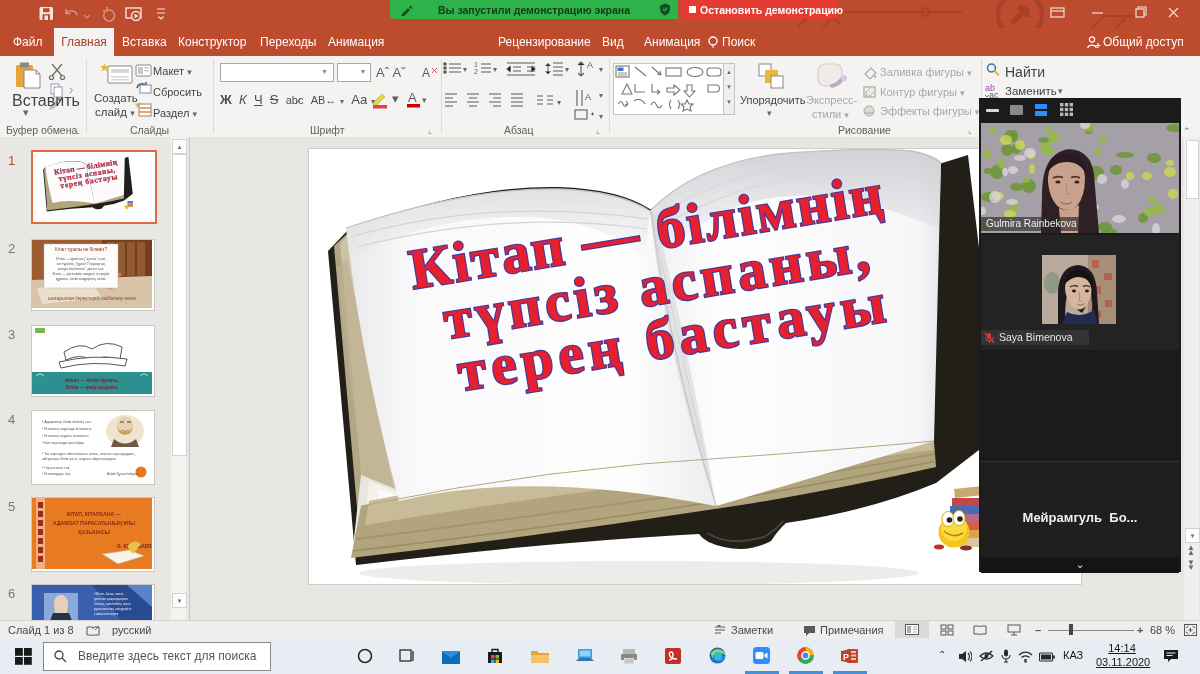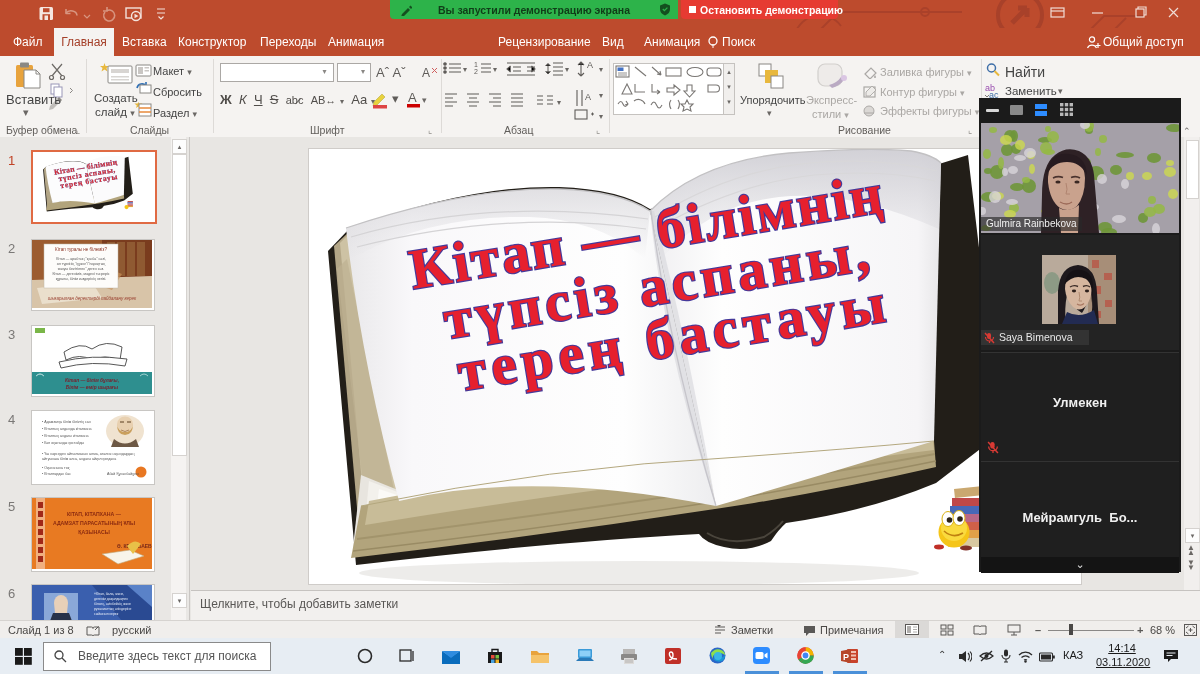--- a/index.html
+++ b/index.html
@@ -150,21 +150,21 @@
           <circle cx="62.5" cy="19.5" r="2"></circle>
       </g>
       <g stroke="#9a97b8" stroke-width="1" fill="#fff">
         <rect x="51" y="26" width="8" height="10"></rect>
           <rect x="54" y="29" width="8" height="10"></rect>
       </g>
       <path d="M70 30 l2.5 2.5 l-2.5 2.5" stroke="#8a8784" fill="none"></path>
       <path d="M50 48 l6 -6 l3 3 l-6 6 l-4 1 z" fill="#c0bdba"></path>
       <path d="M57 41 l2 -2 l3 3 l-2 2 z" fill="#8a8784"></path>
     </svg>
-    <div class="rtext" style="left:6px;top:36px;font-size:13px;">Вставить</div>
+    <div class="rtext" style="left:12px;top:36px;font-size:16px;">Вставить</div>
     <div class="rtext" style="left:23px;top:50px;color:#6a6764;">▾</div>
 
     <svg width="130" height="66" style="position:absolute;left:86px;top:2px;">
       <g>
         <path d="M14 8 l3.5 0 1 -3 1 3 3.5 0 -2.5 2 1 3.5 -3 -2 -3 2 1 -3.5 z" fill="#e8b83d"></path>
         <rect x="22" y="8" width="24" height="17" rx="1" fill="#fff" stroke="#8a8884"></rect>
         <rect x="25" y="11" width="18" height="4" fill="#d8d5d2"></rect>
         <rect x="25" y="18" width="18" height="1.5" fill="#d8d5d2"></rect>
           <rect x="25" y="21" width="18" height="1.5" fill="#d8d5d2"></rect>
       </g>
@@ -544,23 +544,20 @@
       </g>
     </svg>
   </div>
 
   <div class="abs" style="left:1183px;top:126px;width:12px;height:10px;color:#6a6764;font-size:9px;">⌃</div>
   <div class="abs" style="left:1184px;top:137px;width:15px;height:483px;background:#f1efed;"></div>
   <div class="abs" style="left:1186px;top:140px;width:11px;height:57px;background:#fff;border:1px solid #d5d2cf;"></div>
   <div class="abs" style="left:1185px;top:528px;width:13px;height:13px;background:#fdfdfd;border:1px solid #d5d2cf;color:#6a6764;font-size:7px;text-align:center;line-height:13px;">▾</div>
   <div class="abs" style="left:1187px;top:545px;color:#6a6764;font-size:8px;line-height:5px;">▲<br>▲</div>
   <div class="abs" style="left:1187px;top:560px;color:#6a6764;font-size:8px;line-height:5px;">▼<br>▼</div>
-  <div class="abs" id="notes">
-    <div style="position:absolute;left:9px;top:6px;font-size:12px;color:#595755;">Щелкните, чтобы добавить заметки</div>
-  </div>
   <div class="abs" id="zoompanel">
 
     <div style="position:absolute;left:7px;top:11px;width:13px;height:3px;background:#d8d8d8;border-radius:1px;"></div>
     <div style="position:absolute;left:31px;top:7px;width:13px;height:10px;background:#8a8a8a;border-radius:1px;"></div>
     <div style="position:absolute;left:56px;top:6px;width:12px;height:5px;background:#2d8cff;"></div>
     <div style="position:absolute;left:56px;top:13px;width:12px;height:5px;background:#2d8cff;"></div>
     <svg width="14" height="14" style="position:absolute;left:81px;top:5px;">
       <g fill="#b8b8b8">
         <rect x="0" y="0" width="3.4" height="3.4"></rect>
           <rect x="4.8" y="0" width="3.4" height="3.4"></rect>
@@ -695,28 +692,20 @@
       </svg>
       <div style="position:absolute;left:0px;top:95px;background:rgba(58,58,58,0.75);color:#e8e8e8;font-size:10.5px;padding:1px 16px 2px 18px;">Saya Bimenova
         <svg width="11" height="12" viewBox="0 0 11 12" style="position:absolute;left:3px;top:2px;">
           <rect x="3" y="1" width="4" height="6" rx="2" fill="#d83a34"></rect>
           <path d="M1.5 5 a4 4 0 0 0 8 0 M5.5 9 v2" stroke="#d83a34" stroke-width="1.2" fill="none"></path>
           <path d="M1 1 L10 11" stroke="#d83a34" stroke-width="1.4"></path>
         </svg>
       </div>
     </div>
 
-    <div style="position:absolute;left:2px;top:254px;width:198px;height:108px;background:#1f1f1f;border-top:1px solid #333;">
-      <div style="position:absolute;left:0;top:42px;width:198px;text-align:center;color:#efefef;font-size:13px;font-weight:bold;">Улмекен</div>
-      <svg width="12" height="13" viewBox="0 0 11 12" style="position:absolute;left:6px;top:88px;">
-        <rect x="3" y="1" width="4" height="6" rx="2" fill="#d83a34"></rect>
-        <path d="M1.5 5 a4 4 0 0 0 8 0 M5.5 9 v2" stroke="#d83a34" stroke-width="1.2" fill="none"></path>
-        <path d="M1 1 L10 11" stroke="#d83a34" stroke-width="1.4"></path>
-      </svg>
-    </div>
 
     <div style="position:absolute;left:2px;top:363px;width:198px;height:111px;background:#1f1f1f;border-top:1px solid #333;">
       <div style="position:absolute;left:0;top:48px;width:198px;text-align:center;color:#efefef;font-size:13px;font-weight:bold;">Мейрамгуль&nbsp; Бо...</div>
       <div style="position:absolute;left:0;bottom:0;width:198px;height:16px;background:#141414;text-align:center;color:#ddd;font-size:11px;line-height:14px;">⌄</div>
     </div>
   </div>
   <div class="abs" id="statusbar">
     <div class="st" style="left:8px;">Слайд 1 из 8</div>
     <svg width="14" height="12" style="position:absolute;left:86px;top:4px;">
       <path d="M1 2 h4.5 a1.5 1.5 0 0 1 1.5 1.5 a1.5 1.5 0 0 1 1.5 -1.5 h4.5 v8 h-4.5 a1.5 1.5 0 0 0 -1.5 1 a1.5 1.5 0 0 0 -1.5 -1 h-4.5 z" fill="none" stroke="#5a5856" stroke-width="1"></path>

